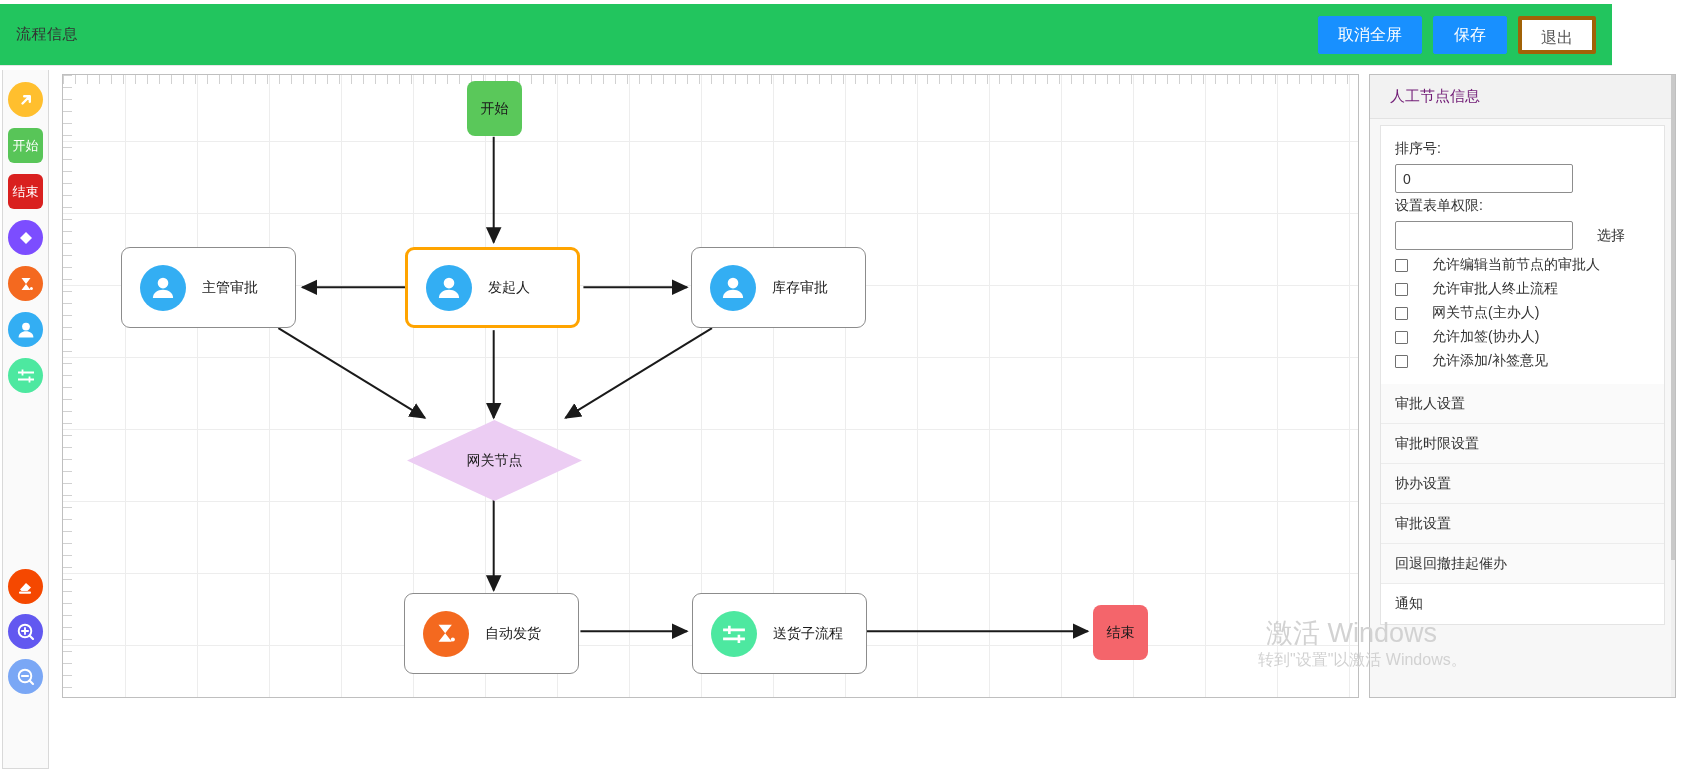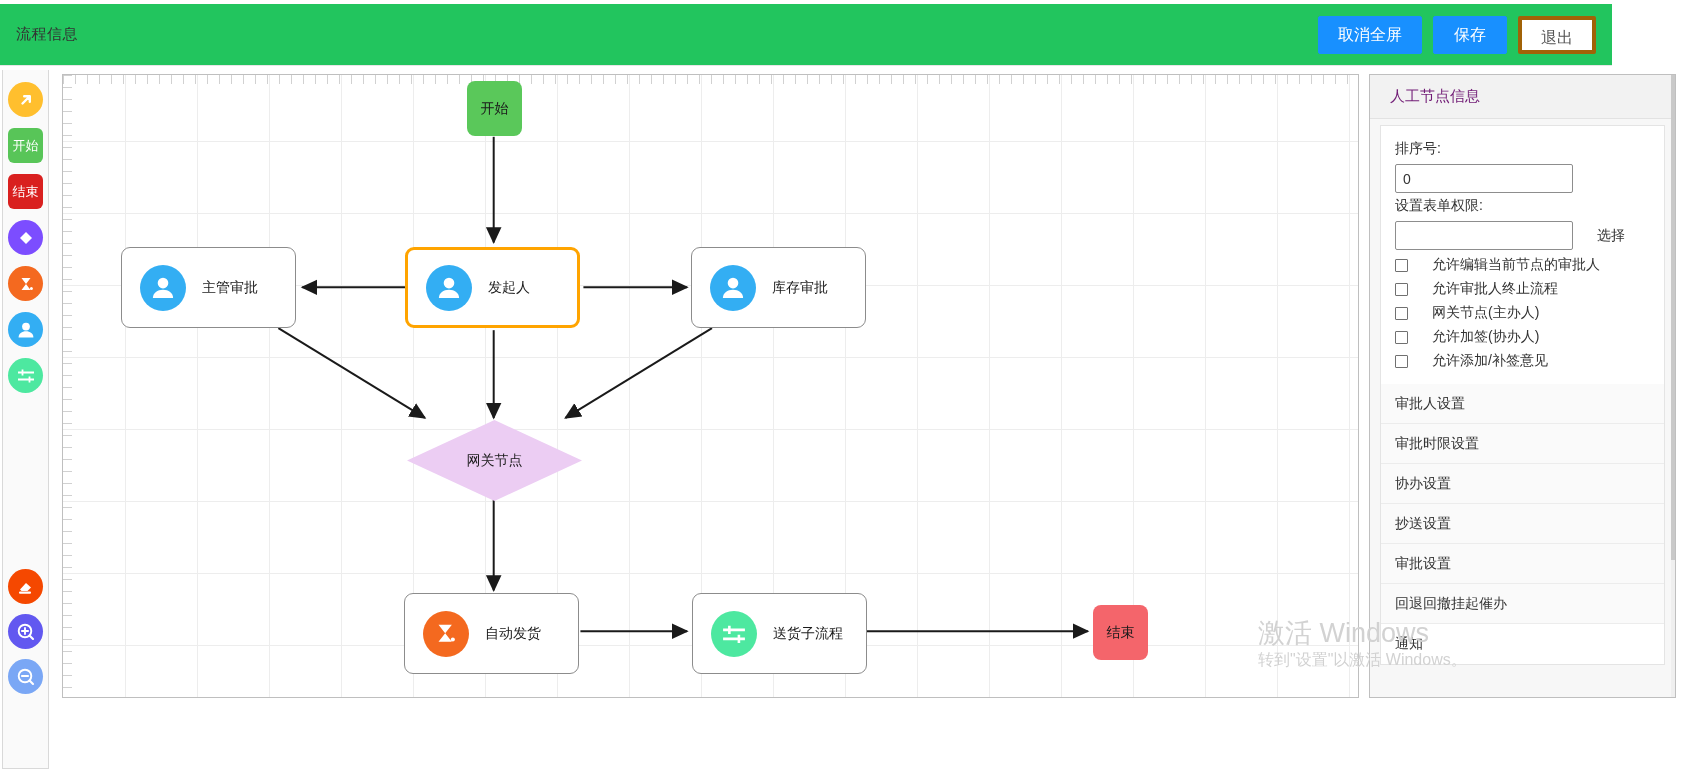--- a/index.html
+++ b/index.html
@@ -141,21 +141,21 @@
     font-size: 14px; color:#333; border-bottom: 1px solid #ececec;
     background:#fafafa; cursor: pointer;
   }
   .collapse-item:last-child { border-bottom:none; background:#fff; }
 
   
   .watermark {
     position:absolute; left: 1258px; top: 618px; width: 340px;
     color: #d2d2d2; pointer-events:none; user-select:none;
   }
-  .wm1 { font-size: 27px; line-height: 30px; }
+  .wm1 { font-size: 27px; line-height: 30px; margin-left: 8px; }
   .wm2 { font-size: 16px; line-height: 24px; }
   .scrollbar-right {
     position:absolute; right: 0; top: 0; width: 4px; height: 100%; background: #efefef;
   }
   .scrollbar-right::after{
     content:""; position:absolute; left:0; top:0; width:4px; height:78%; background:#c9c9c9;
   }
 </style>
 </head>
 <body>
@@ -385,21 +385,20 @@
         <div class="cbx-row">
           <span class="cbx"></span>
           <span class="cbx-label">允许添加/补签意见</span>
         </div>
       </div>
 
       <div class="collapse">
         <div class="collapse-item">审批人设置</div>
         <div class="collapse-item">审批时限设置</div>
         <div class="collapse-item">协办设置</div>
-        <div class="collapse-item">抄送设置</div>
         <div class="collapse-item">审批设置</div>
         <div class="collapse-item">回退回撤挂起催办</div>
         <div class="collapse-item">通知</div>
       </div>
     </div>
     <div class="scrollbar-right"></div>
   </div>
 
   <div class="watermark">
     <div class="wm1">激活 Windows</div>

